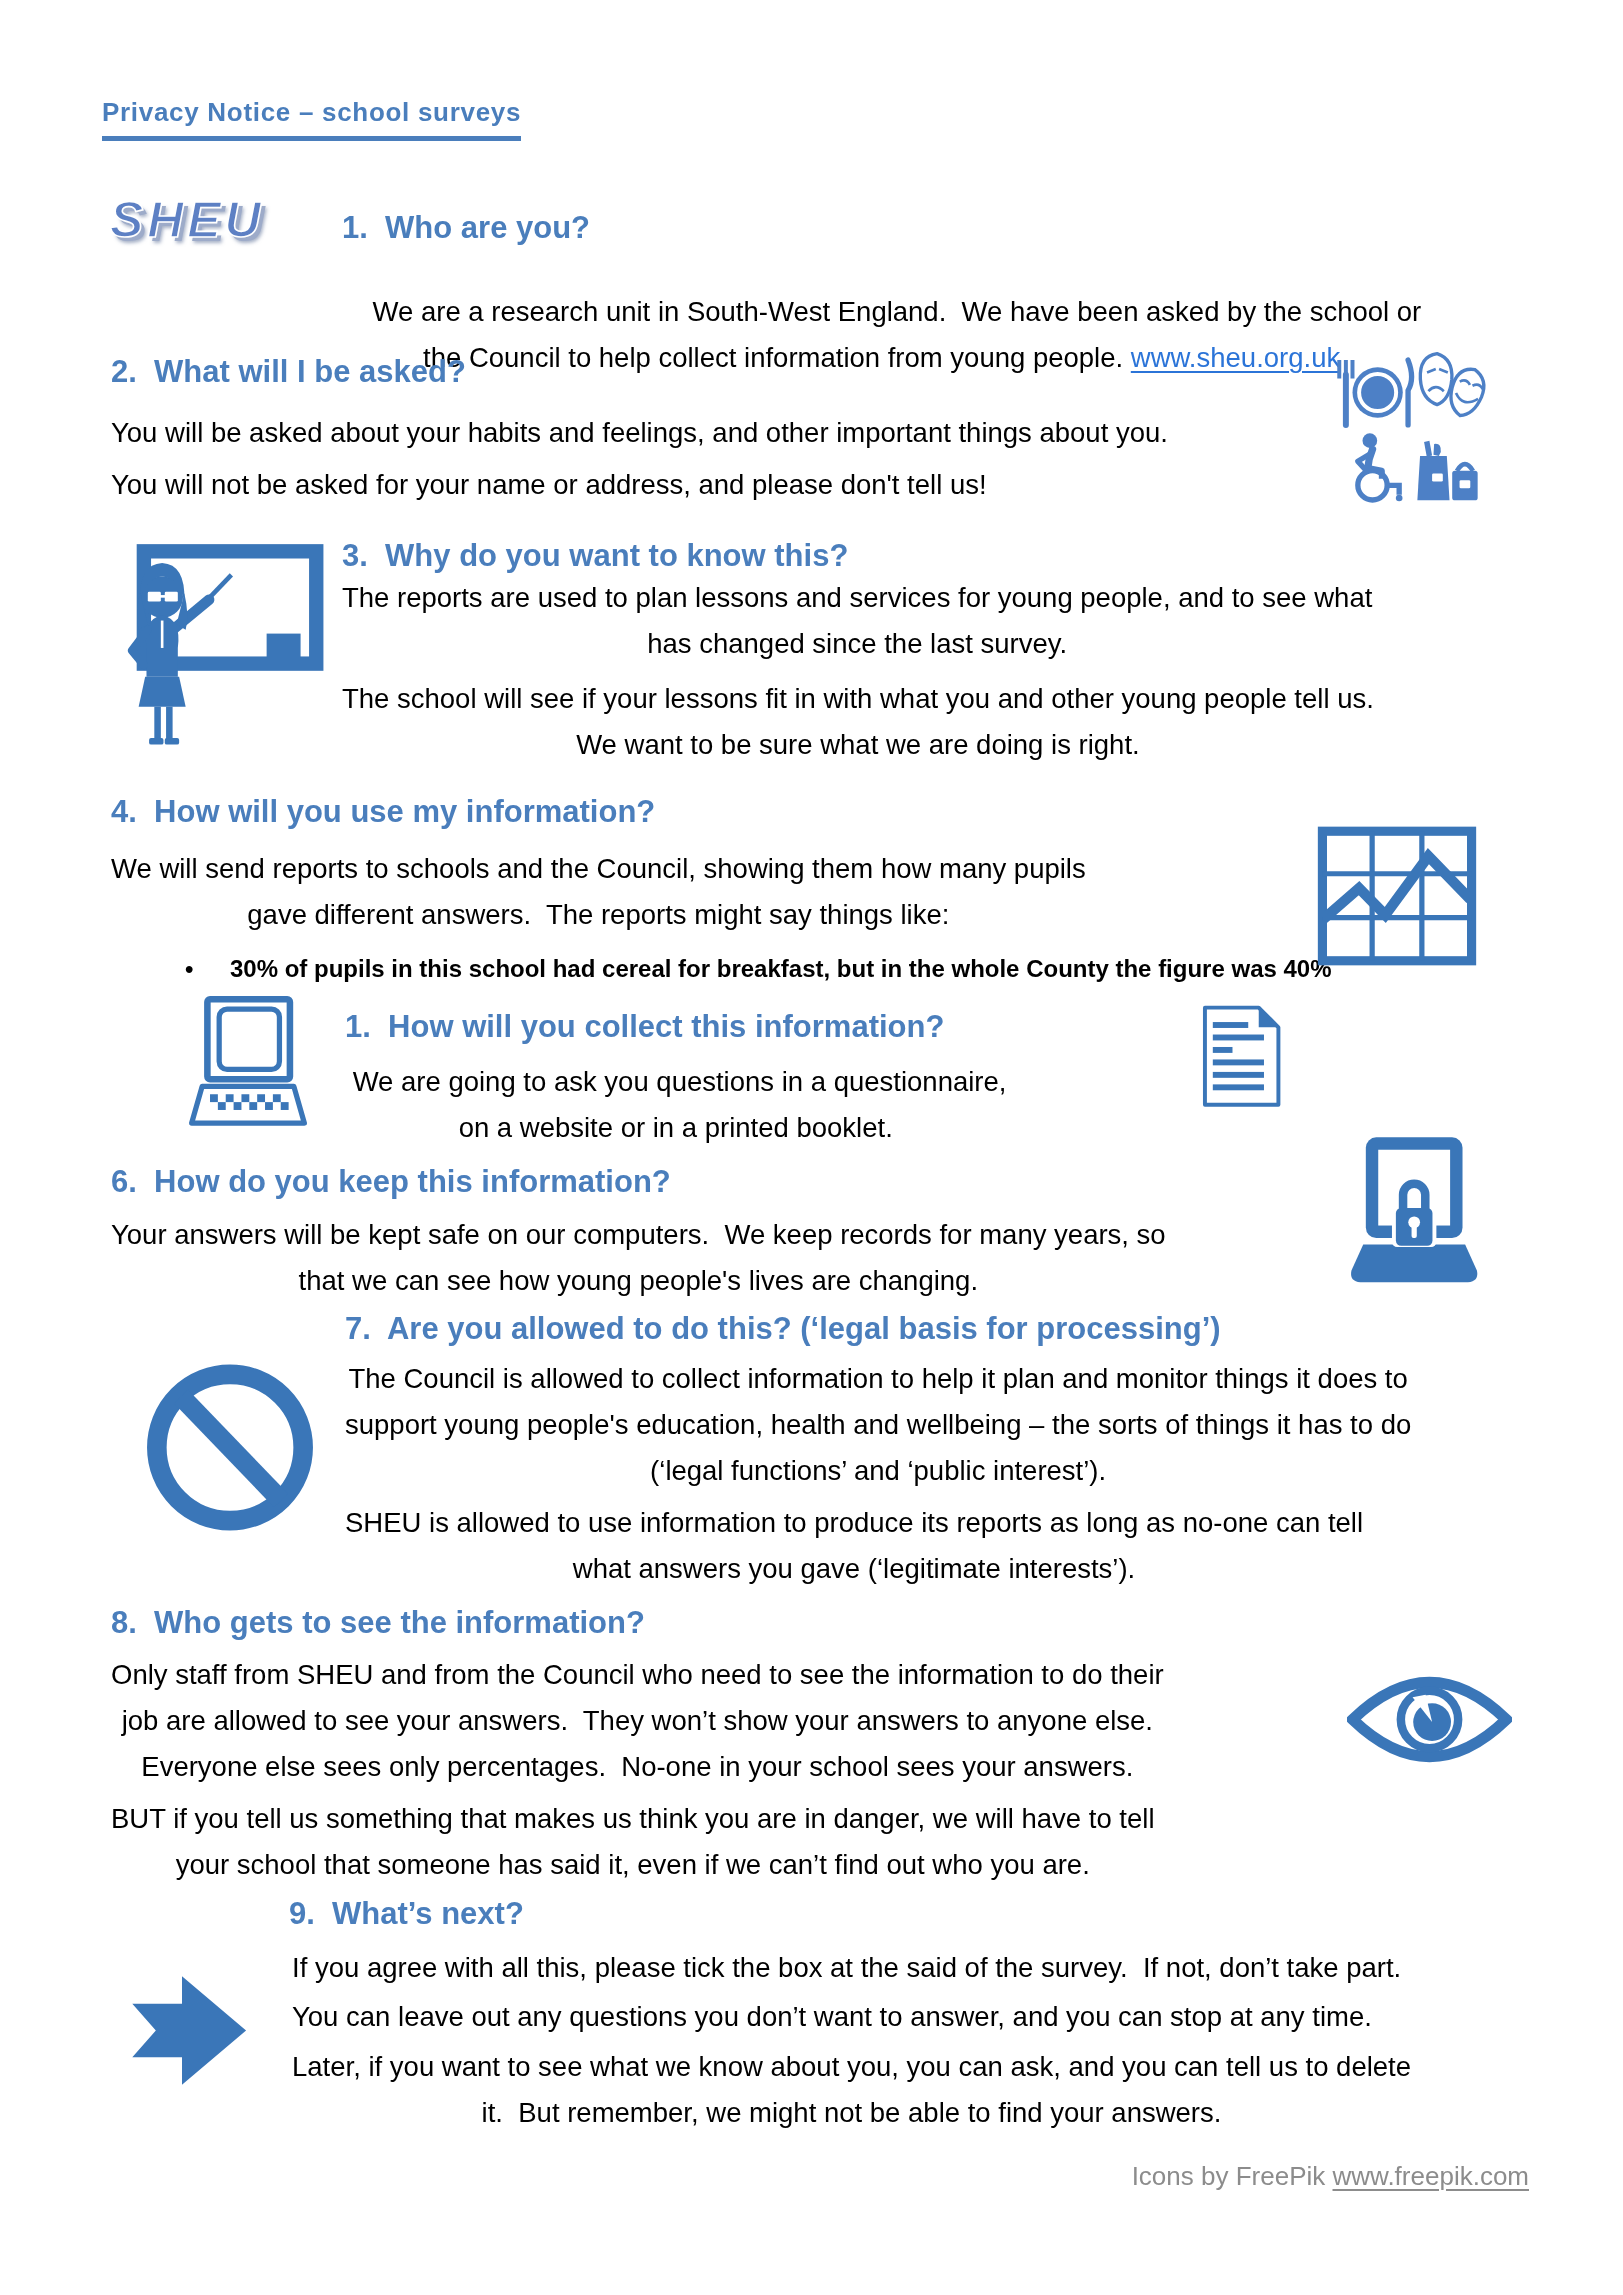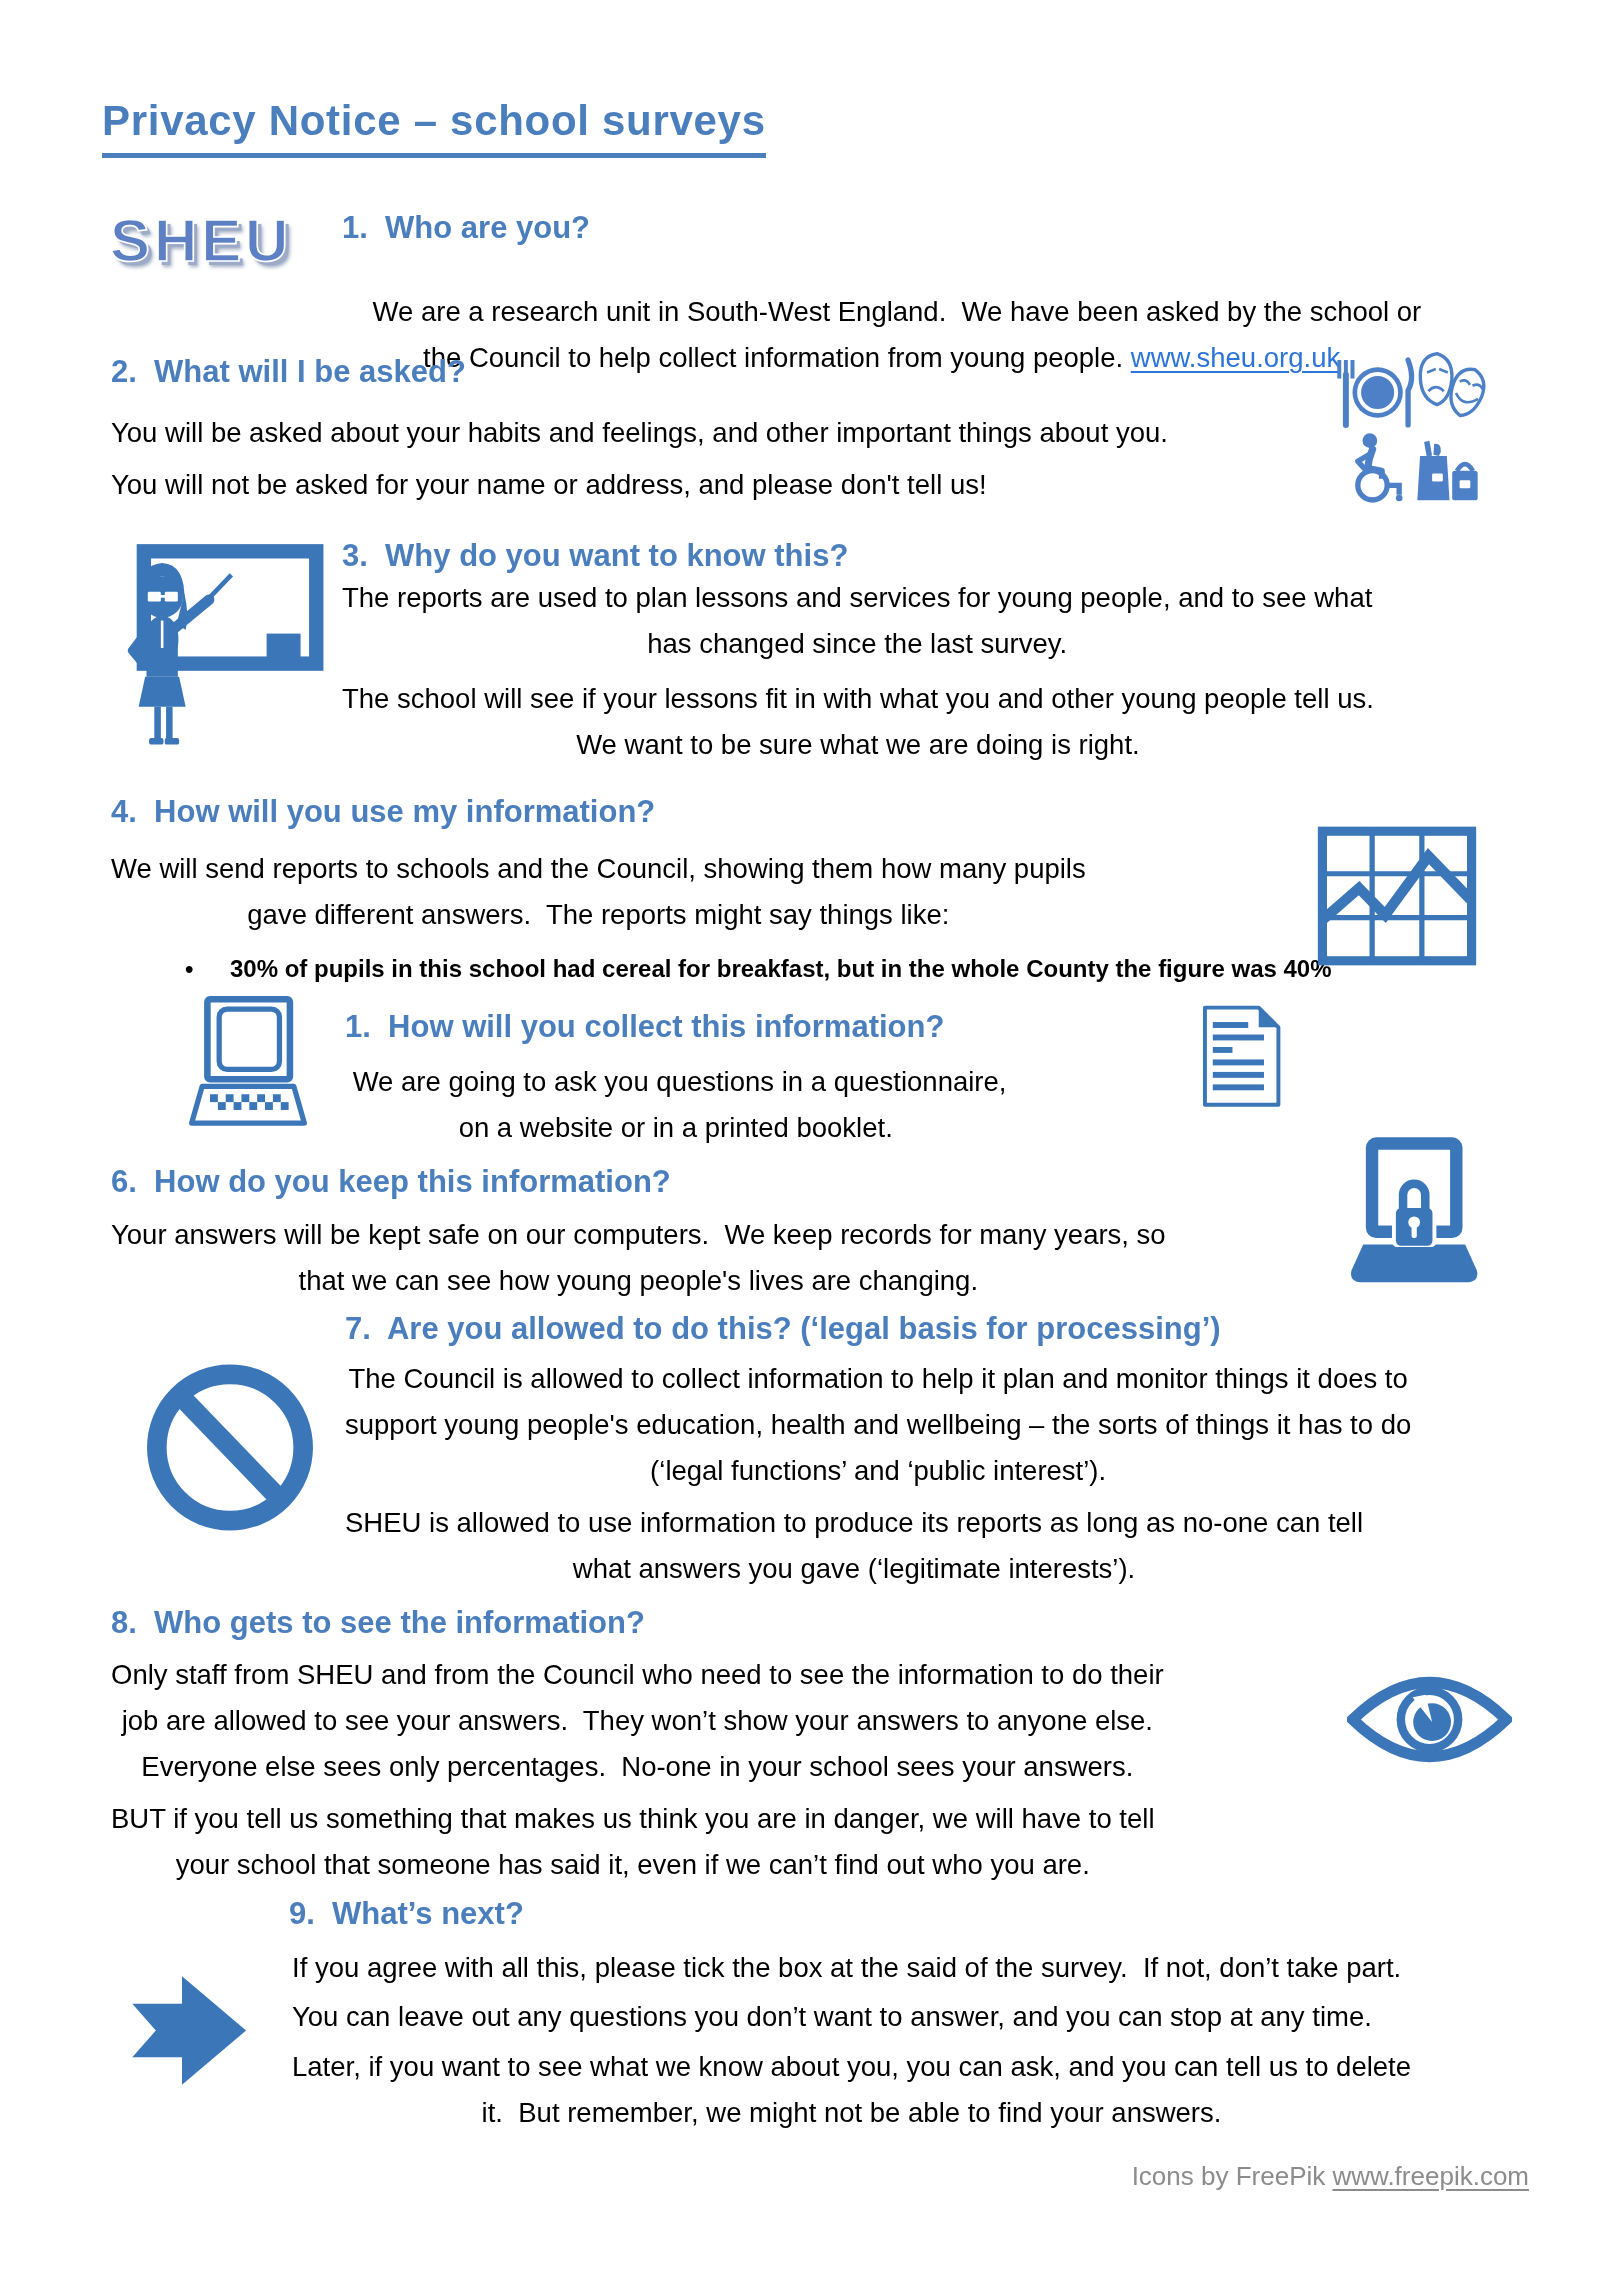--- a/index.html
+++ b/index.html
@@ -9,30 +9,31 @@
     background:#ffffff;
     font-family:"Liberation Sans","DejaVu Sans",sans-serif;
     color:#000;
     overflow:hidden;
   }
   .t{position:absolute;white-space:pre;text-align:center;}
   .body{font-size:27.5px;line-height:46px;color:#000;}
   .h{font-size:31px;line-height:37px;font-weight:bold;color:var(--accent,#4a7ebc);}
   .title{
     position:absolute;left:102px;top:97px;
-    font-size:42px;font-weight:bold;color:var(--accent,#4a7ebc);
+    font-size:26px;font-weight:bold;color:var(--accent,#4a7ebc);
     border-bottom:5.2px solid var(--accent,#4a7ebc);
     padding-bottom:7.9px;letter-spacing:0.7px;
   }
   .logo{
-    position:absolute;left:110px;top:206px;
-    font-size:60px;font-weight:bold;letter-spacing:3.9px;
+    position:absolute;left:110px;top:191px;
+    font-size:50px;font-weight:bold;letter-spacing:3.9px;
     color:var(--logo,#5d80c4);
     -webkit-text-stroke:1.6px #ffffff;
     text-shadow:3.9px 3.9px 0 var(--logo_shadow,#9dabc9), 5.2px 5.9px 3.9px rgba(90,110,150,0.55);
+    font-style:italic;
   }
   .link{color:var(--link,#2b74d8);text-decoration:underline;text-decoration-thickness:2px;text-underline-offset:3.9px;}
   .bullet{font-size:24px;font-weight:bold;color:#000;}
   .footer{font-size:26px;color:var(--muted,#8c8c8c);}
   .flink{color:var(--muted,#8c8c8c);text-decoration:underline;text-underline-offset:3.9px;}
   .icon{position:absolute;color:var(--icon,#3a76b8);}
   .icon.light{color:var(--icon_light,#4d80c6);}
   .icon svg{width:100%;height:100%;display:block;}
 </style>
 </head>

